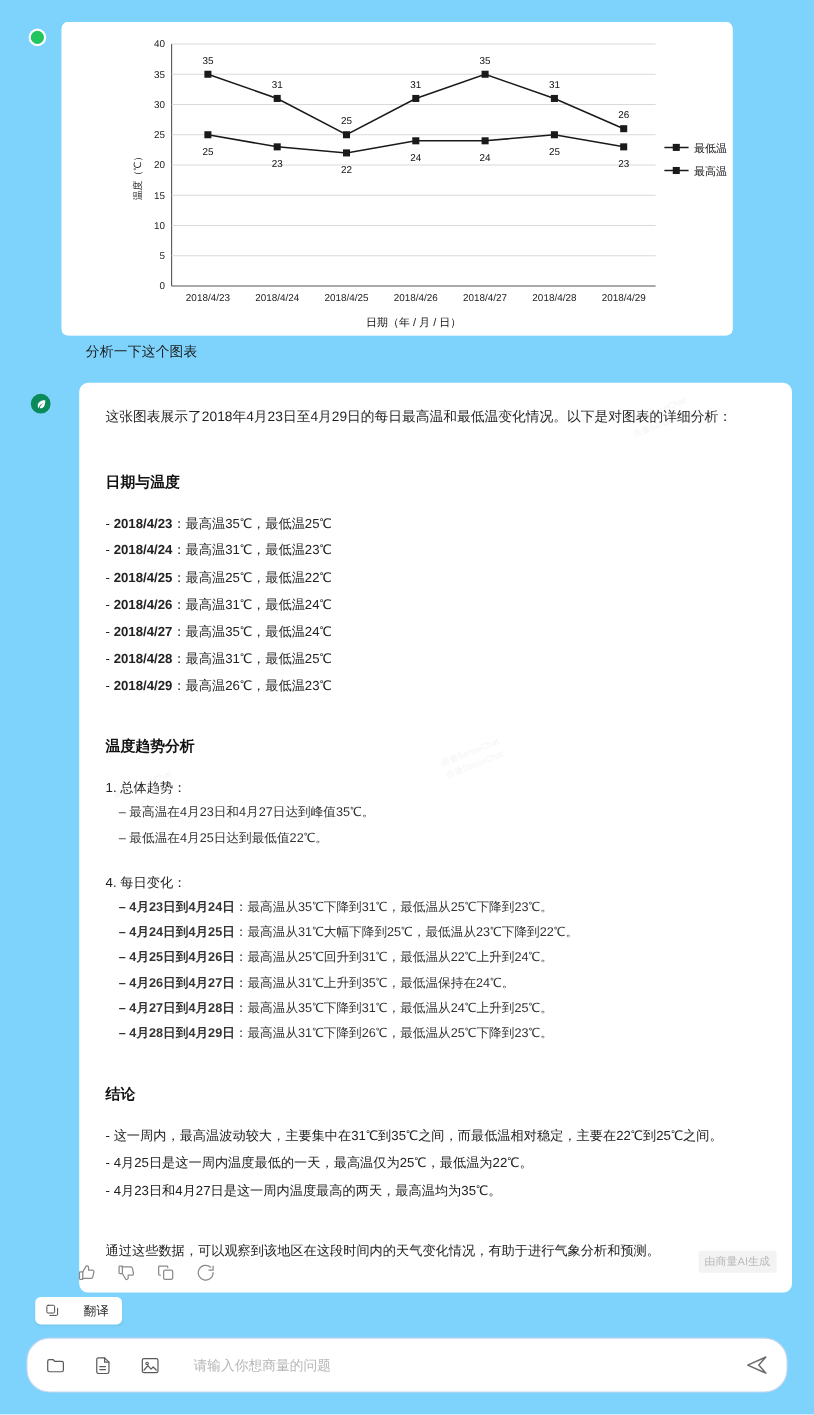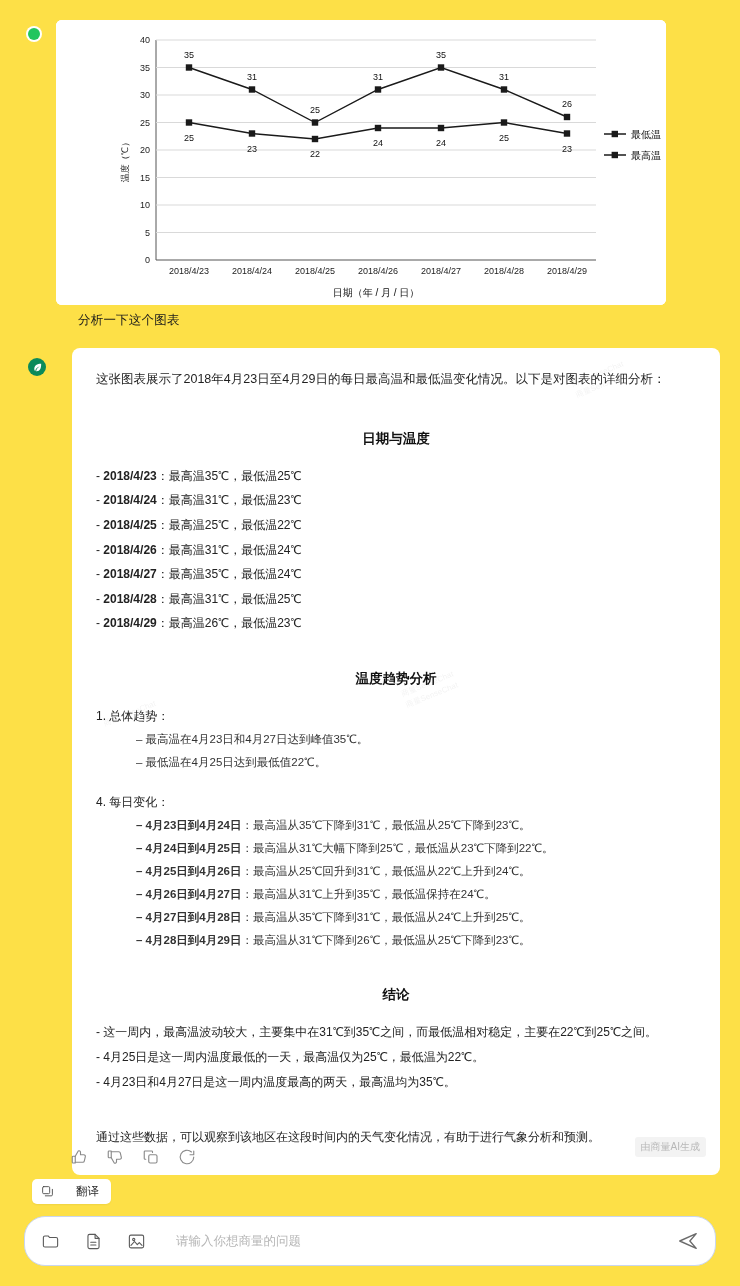--- a/index.html
+++ b/index.html
@@ -7,21 +7,21 @@
     margin: 0; padding: 0;
     width: 740px; height: 1286px;
     background: #f4f4f5;
     font-family: "Liberation Sans", sans-serif;
     color: #1a1a1a;
   }
   .page {
     position: relative;
     width: 740px; height: 1286px;
     overflow: hidden;
-    background: #fde047;
+    background: #7dd3fc;
   }
 
   
   .user-block {
     position: absolute;
     left: 28px; top: 20px;
     width: 684px;
   }
   .avatar-dot {
     position: absolute;
@@ -86,39 +86,38 @@
   .intro {
     font-size: 12.5px;
     line-height: 1.9;
     color: #1f1f1f;
   }
   h3.sec {
     font-size: 13.5px;
     font-weight: bold;
     margin: 34px 0 16px 0;
     color: #111;
-    text-align: center;
   }
   h3.sec:first-of-type { margin-top: 38px; }
   .kv-line {
     font-size: 12px;
     line-height: 2.05;
     color: #222;
   }
   .kv-line .b { font-weight: bold; }
   .num-line {
     font-size: 12px;
     line-height: 2.0;
     margin-top: 16px;
     color: #222;
   }
   .sub-line {
     font-size: 11.5px;
     line-height: 2.0;
-    margin-left: 40px;
+    margin-left: 12px;
     color: #333;
   }
   .sub-line .b { font-weight: bold; }
   .concl {
     font-size: 12px;
     line-height: 2.1;
     color: #222;
   }
   .concl.indent { margin-left: 0; }
   .final {

